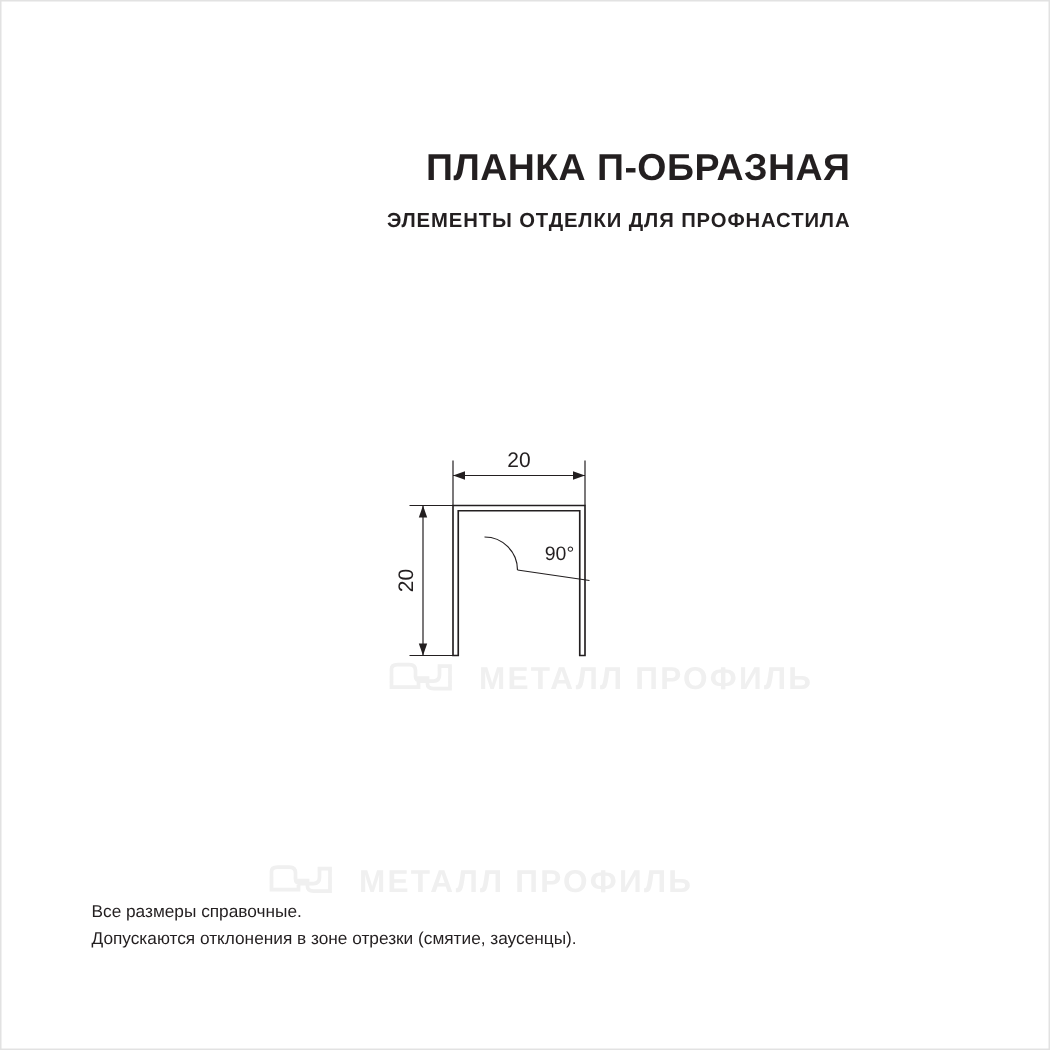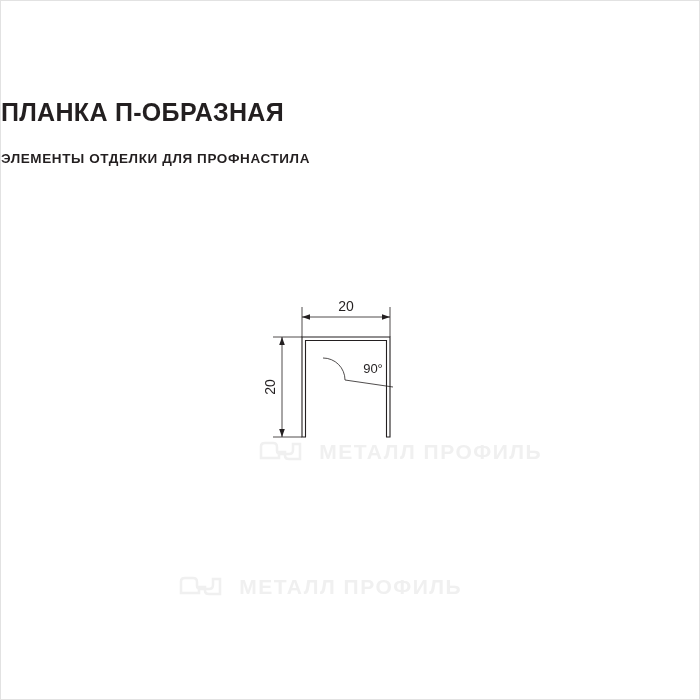--- a/index.html
+++ b/index.html
@@ -21,42 +21,42 @@
     width: 700px;
     height: 700px;
     border: 1px solid #e2e2e2;
     box-sizing: border-box;
   }
   .title-block {
     position: absolute;
     left: 0;
     top: 96px;
     width: 566px;
-    text-align: left;
+    text-align: right;
   }
   .title-line1 {
     font-size: 25px;
     font-weight: bold;
     color: #231f20;
     letter-spacing: 0.3px;
     line-height: 30px;
   }
   .title-line2 {
     font-size: 25px;
     font-weight: bold;
     color: #231f20;
     letter-spacing: 0.3px;
     line-height: 32px;
   }
   .subtitle {
     font-size: 13.5px;
     font-weight: bold;
     color: #231f20;
     letter-spacing: 0.6px;
-    margin-top: 24px;
+    margin-top: 12px;
   }
   .drawing-area {
     position: absolute;
     left: 0;
     top: 200px;
     width: 700px;
     height: 330px;
     padding-left: 40px;
   }
   .watermark {
@@ -147,14 +147,18 @@
       <text x="274" y="186" text-anchor="middle" font-family="Liberation Sans, sans-serif" font-size="14" fill="#231f20" transform="rotate(-90 274 186)">20</text>
 
       <g stroke="#231f20" stroke-width="0.8" fill="none">
         <path d="M322 157 A 22 22 0 0 1 344 179"></path>
         <line x1="344" y1="179" x2="392" y2="186"></line>
       </g>
       <text x="372" y="172" text-anchor="middle" font-family="Liberation Sans, sans-serif" font-size="13" fill="#231f20">90°</text>
     </svg>
   </div>
 
+  <div class="notes">
+    <div class="note-line">Все размеры справочные.</div>
+    <div class="note-line">Допускаются отклонения в зоне отрезки (смятие, заусенцы).</div>
+  </div>
 
 </div>
 
 </body></html>

